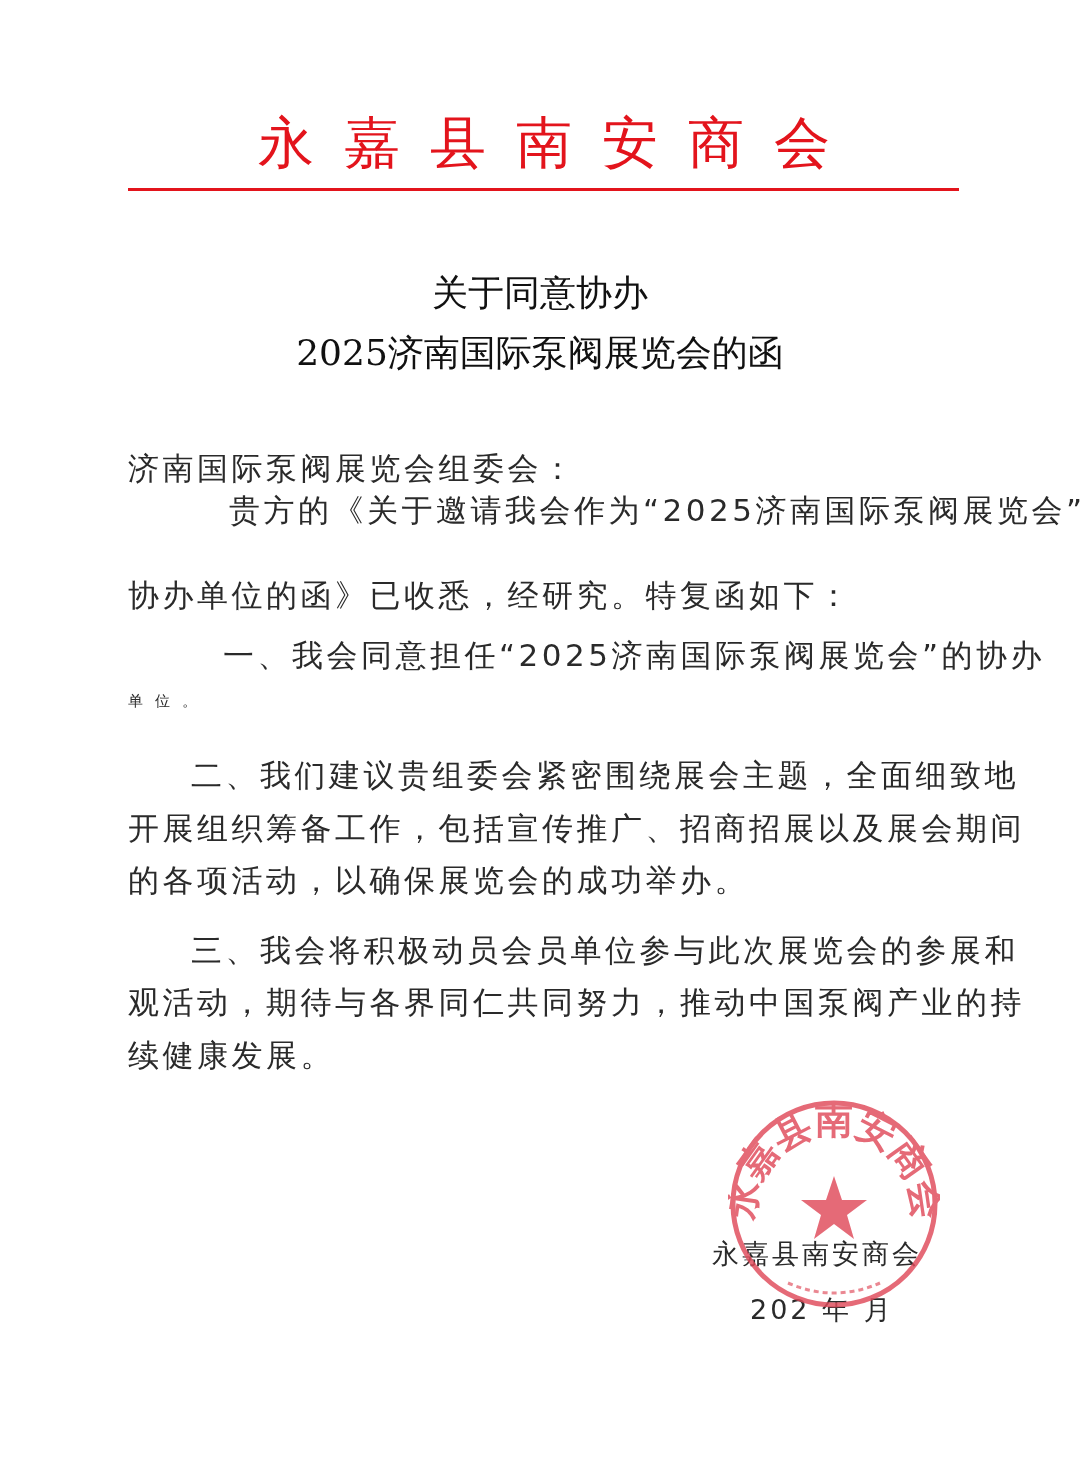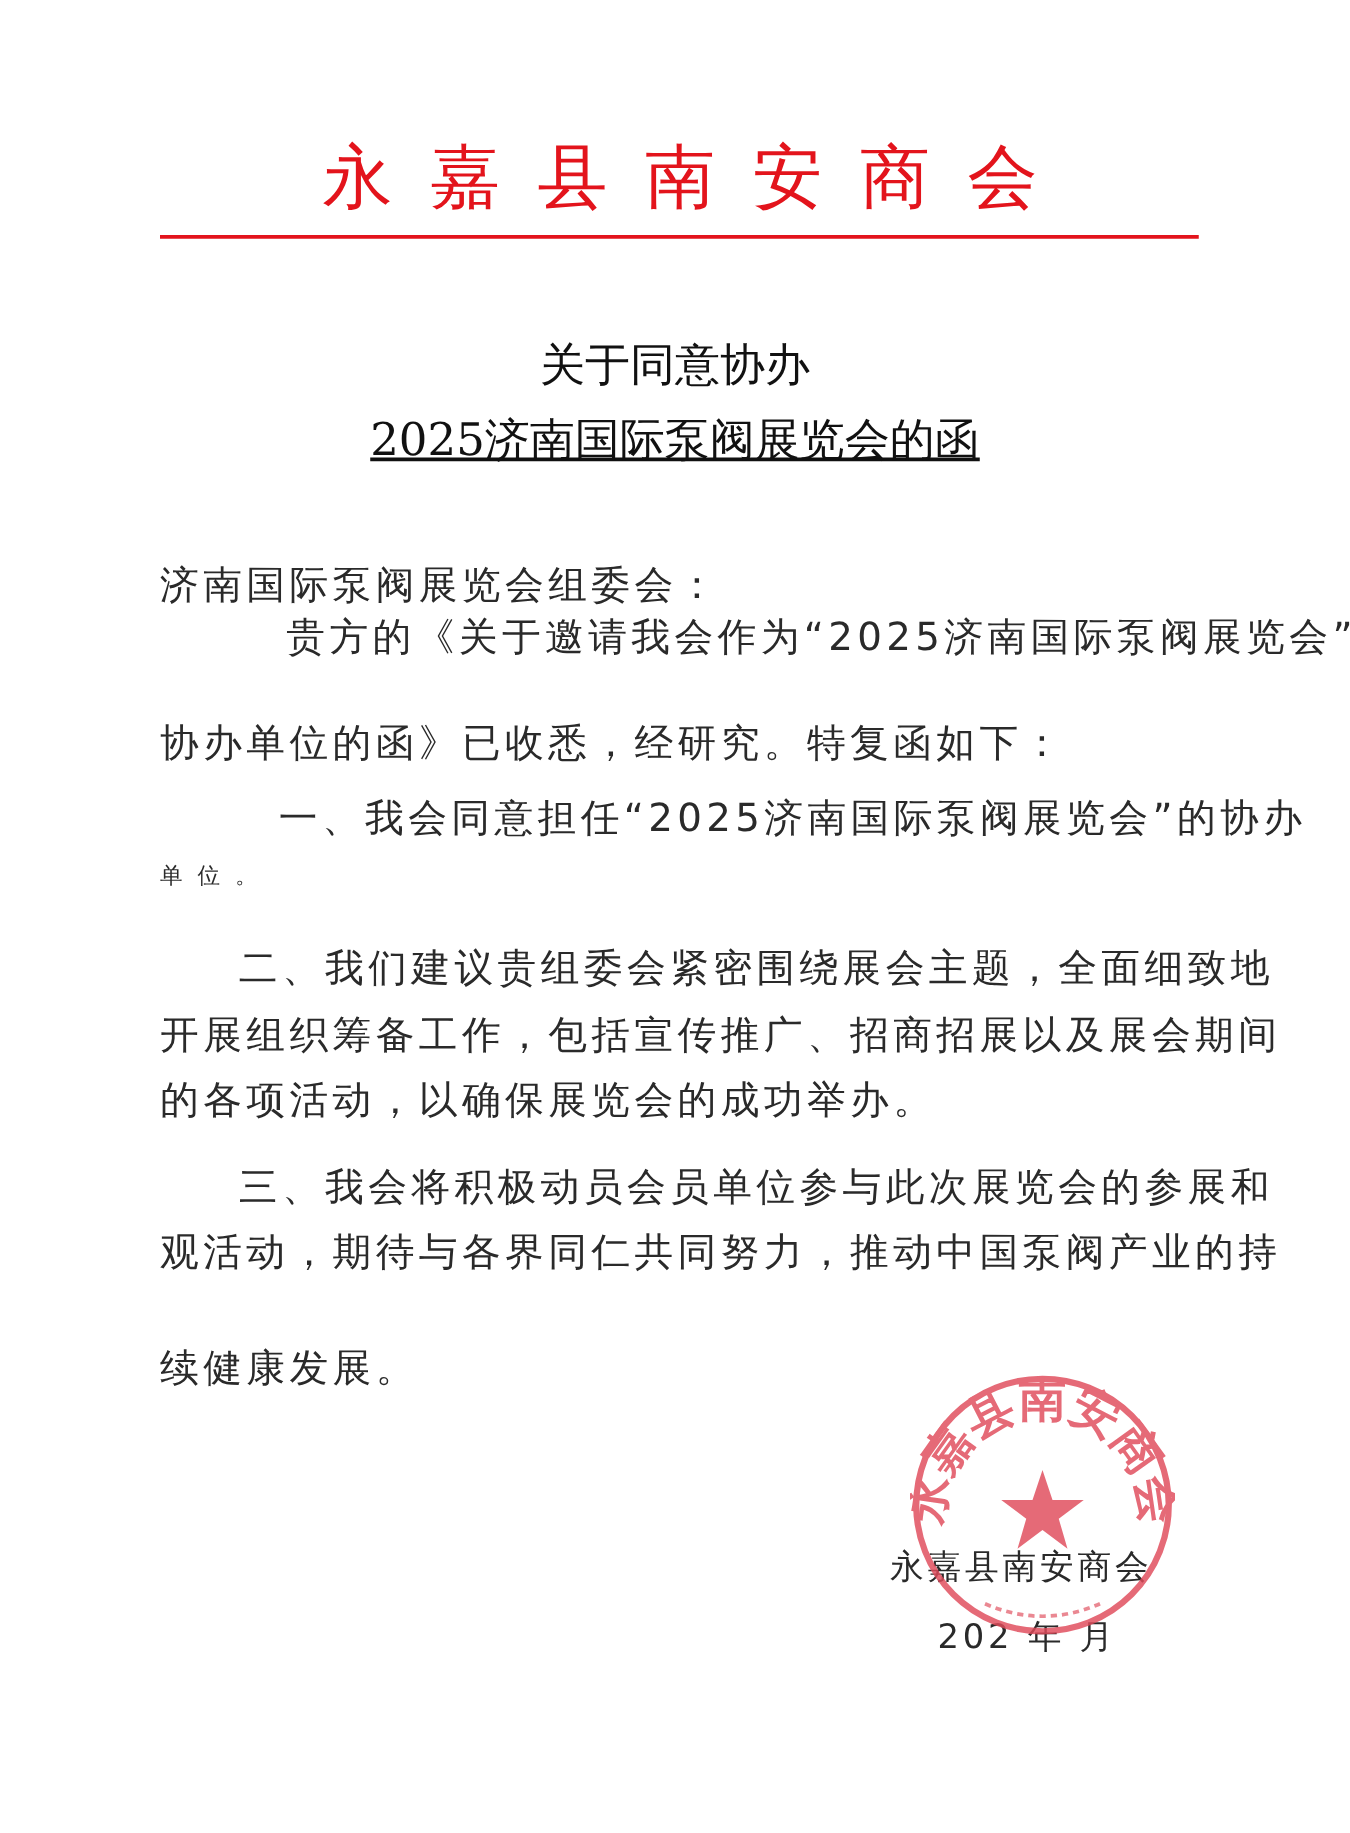--- a/index.html
+++ b/index.html
@@ -47,35 +47,35 @@
       left: 0;
       width: 1080px;
       text-align: center;
       font-family: "DejaVu Serif", "Liberation Serif", serif;
       font-size: 36px;
       line-height: 54px;
       color: #111;
       white-space: nowrap;
     }
     .doc-title.l1 { top: 266px; }
-    .doc-title.l2 { top: 326px; text-decoration: underline; }
+    .doc-title.l2 { top: 326px; }
 
     .line {
       position: absolute;
       left: 128px;
       font-family: "DejaVu Sans", "Liberation Sans", sans-serif;
       font-size: 31px;
       line-height: 36px;
       color: #2a2a2a;
       white-space: nowrap;
       letter-spacing: 3.5px;
     }
     .indent { left: 191px; }
     .small-line {
-      font-size: 18px;
+      font-size: 15px;
       letter-spacing: 12px;
     }
 
     .seal {
       position: absolute;
       left: 728px;
       top: 1098px;
       width: 212px;
       height: 212px;
       opacity: 0.82;
@@ -111,21 +111,21 @@
 
 <div class="line indent" style="top:637px;margin-left:32px;">一、我会同意担任“2025济南国际泵阀展览会”的协办</div>
 <div class="line small-line" style="top:683px;">单位。</div>
 
 <div class="line indent" style="top:757px;">二、我们建议贵组委会紧密围绕展会主题，全面细致地</div>
 <div class="line" style="top:810px;text-align:right;">开展组织筹备工作，包括宣传推广、招商招展以及展会期间</div>
 <div class="line" style="top:862px;">的各项活动，以确保展览会的成功举办。</div>
 
 <div class="line indent" style="top:932px;">三、我会将积极动员会员单位参与此次展览会的参展和</div>
 <div class="line" style="top:984px;">观活动，期待与各界同仁共同努力，推动中国泵阀产业的持</div>
-<div class="line" style="top:1077px;">续健康发展。</div>
+<div class="line" style="top:1037px;">续健康发展。</div>
 
 <div class="sign name">永嘉县南安商会</div>
 <div class="sign date">202  年   月</div>
 
 <svg class="seal" viewBox="0 0 212 212">
   <defs>
     <path id="sealArc" d="M 34 150 A 80 80 0 1 1 178 150" fill="none"></path>
   </defs>
   <circle cx="106" cy="106" r="101" fill="none" stroke="#e04a5a" stroke-width="5"></circle>
   <text font-family="DejaVu Sans, Liberation Sans, sans-serif" font-size="38" fill="#e04a5a" font-weight="bold">

